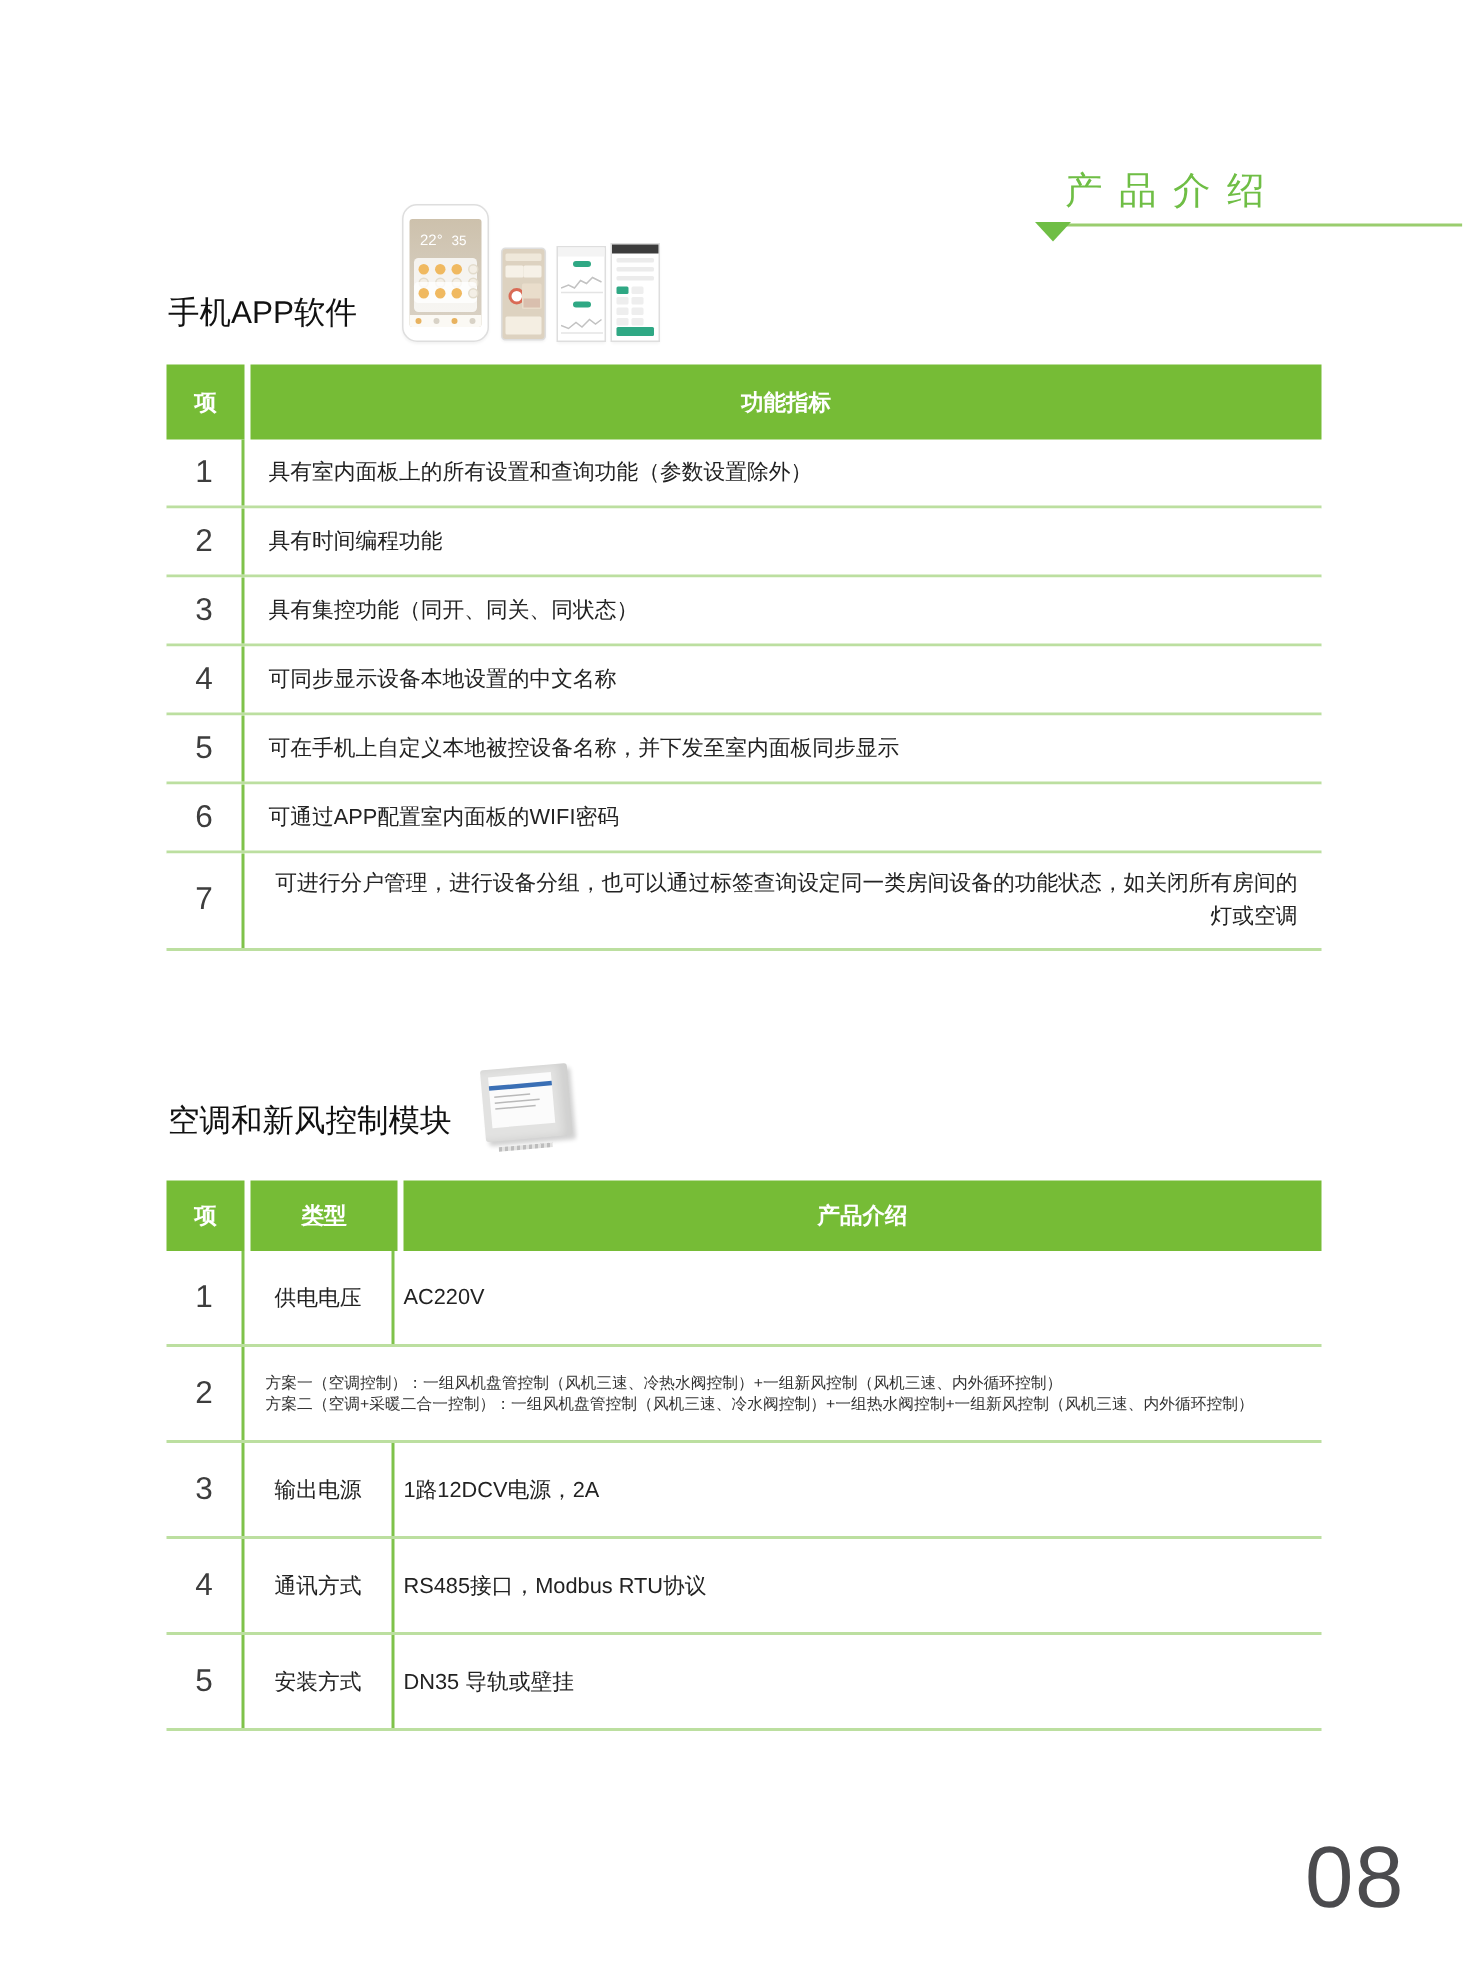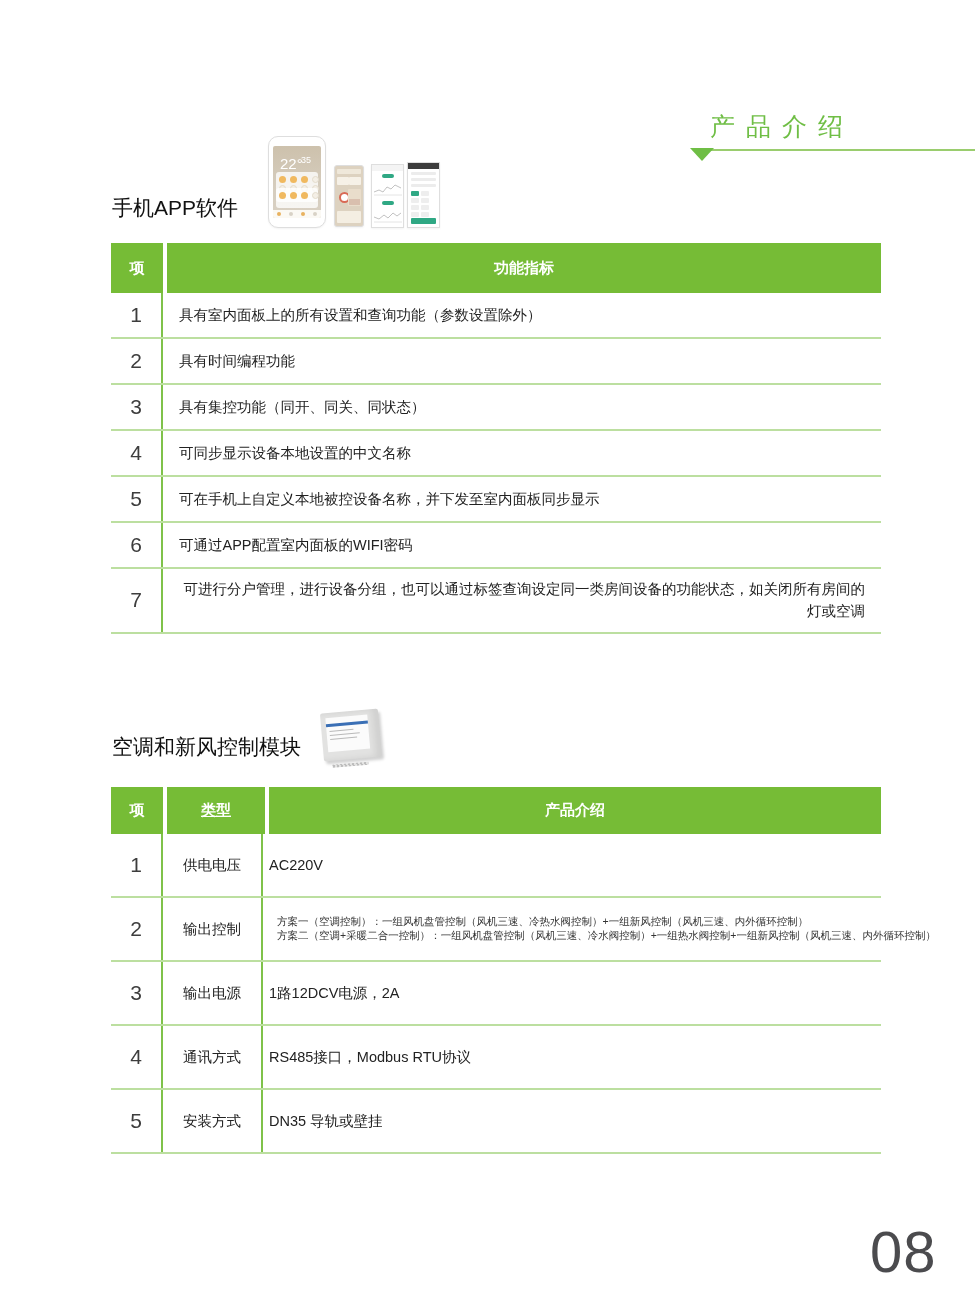--- a/index.html
+++ b/index.html
@@ -70,21 +70,21 @@
   }
 
   
   .phones{ position:absolute; left:268px; top:135px; width:180px; height:96px; }
   .phone{ position:absolute; background:#fff; border:1px solid #dedede; box-shadow:0 1px 2px rgba(0,0,0,.05); }
   .phone-a{ left:0; top:1px; width:58px; height:92px; border-radius:10px; }
   .phone-a .screen{
     position:absolute; left:4px; right:4px; top:9px; bottom:9px; border-radius:2px; overflow:hidden;
     background:linear-gradient(180deg,#cdc1ac 0%,#d5ccbd 55%,#d9d1c4 100%);
   }
-  .pa-temp{ position:absolute; left:7px; top:9px; color:#fff; font-size:15px; }
+  .pa-temp{ position:absolute; left:7px; top:9px; color:#fff; font-size:10px; }
   .pa-hum{ position:absolute; left:28px; top:9px; color:#fff; font-size:9px; }
   .pa-card{ position:absolute; left:3px; right:3px; background:rgba(255,255,255,.78); border-radius:3px; padding:2px 3px; }
   .pa-card1{ top:26px; height:30px; }
   .pa-card2{ bottom:10px; height:20px; }
   .dot-row{ display:flex; gap:4px; margin:2px 0; }
   .dot{ width:7px; height:7px; border-radius:50%; background:#f0b960; flex:none; }
   .dot.light{ background:#f4efe6; border:1px solid #e3dccc; }
   .pa-nav{ position:absolute; left:0; right:0; bottom:0; height:8px; background:#fbf9f4; display:flex; align-items:center; justify-content:space-around; }
   .pa-nav i{ width:4px; height:4px; border-radius:50%; background:#e8b25f; }
   .pa-nav i.g{ background:#d8d2c6; }
@@ -275,21 +275,20 @@
       <div class="hcell hc-main">产品介绍</div>
     </div>
     <div>
         <div class="t-row t2-row">
           <div class="cell no">1</div>
           <div class="cell type">供电电压</div>
           <div class="cell param">AC220V</div>
         </div>
         <div class="t-row t2-row">
           <div class="cell no">2</div>
-          <div class="cell type">输出控制</div>
           <div class="cell param small">
             <div class="small-line">方案一（空调控制）：一组风机盘管控制（风机三速、冷热水阀控制）+一组新风控制（风机三速、内外循环控制）</div>
             <div class="small-line">方案二（空调+采暖二合一控制）：一组风机盘管控制（风机三速、冷水阀控制）+一组热水阀控制+一组新风控制（风机三速、内外循环控制）</div>
           </div>
         </div>
         <div class="t-row t2-row">
           <div class="cell no">3</div>
           <div class="cell type">输出电源</div>
           <div class="cell param">1路12DCV电源，2A</div>
         </div>

